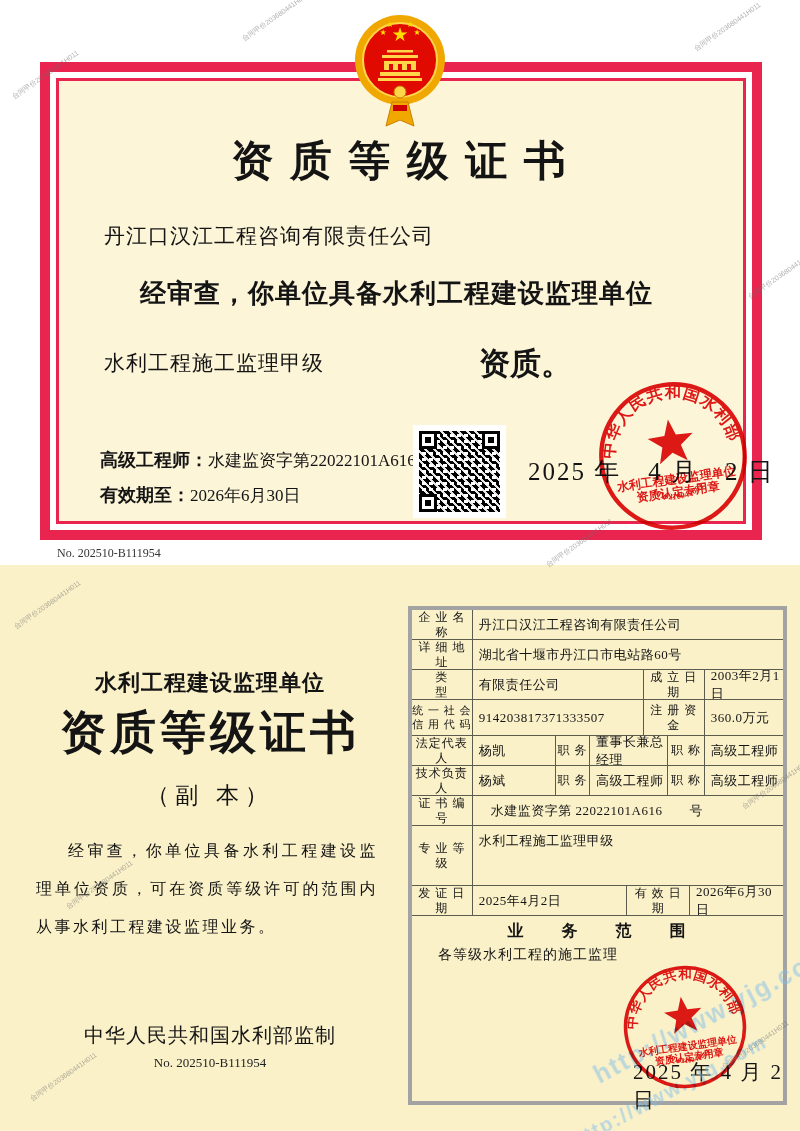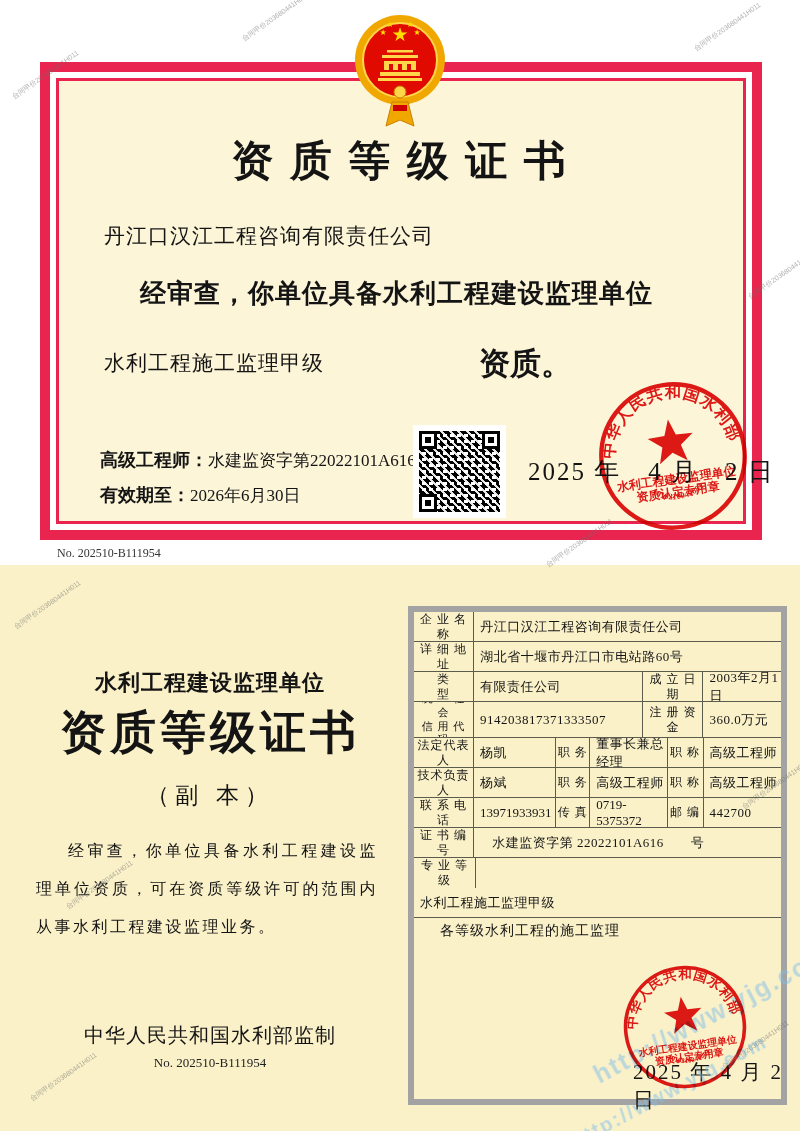--- a/index.html
+++ b/index.html
@@ -45,21 +45,21 @@
   .dup-h-small{left:30px;top:668px;width:360px;text-align:center;font-size:22px;font-weight:bold;letter-spacing:1px;}
   .dup-h-big{left:30px;top:702px;width:360px;text-align:center;font-size:46px;font-weight:bold;letter-spacing:4px;}
   .dup-h-sub{left:30px;top:780px;width:360px;text-align:center;font-size:23px;letter-spacing:6px;}
   .dup-par{left:36px;top:832px;width:342px;font-size:16px;line-height:38px;letter-spacing:2.5px;
            text-indent:2em;text-align:justify;}
   .dup-issuer{left:30px;top:1022px;width:360px;text-align:center;font-size:20px;font-weight:normal;letter-spacing:1px;}
   .dup-serial{left:30px;top:1055px;width:360px;text-align:center;font-size:13px;color:#222;}
   .dup-date{left:633px;top:1058px;font-size:21px;letter-spacing:2px;z-index:3;}
 
   
-  .tbl{left:408px;top:606px;width:379px;height:499px;box-sizing:border-box;border:6px solid #a3a3a3;
+  .tbl{left:408px;top:606px;width:379px;height:499px;box-sizing:border-box;border:4px solid #a3a3a3;
        display:flex;flex-direction:column;font-size:13px;z-index:2;}
   .trow{display:flex;box-sizing:border-box;border-bottom:1px solid #5c5c4e;}
   .trow:last-child{border-bottom:none;}
   .tc{box-sizing:border-box;border-right:1px solid #5c5c4e;display:flex;align-items:center;overflow:hidden;}
   .tc:last-child{border-right:none;}
   .lbl{justify-content:center;text-align:center;font-size:12px;letter-spacing:1px;white-space:pre-line;line-height:1.25;}
   .val{padding-left:6px;letter-spacing:.5px;}
   .w-lab{width:62px;}.w-full{width:316px;}
   .w-v1p{width:175px;}.w-lab2{width:62px;}.w-v2p{width:80px;}
   .w-v1t{width:85px;}.w-labS{width:35px;}.w-v2t{width:80px;}.w-labS2{width:37px;}.w-v3t{width:80px;}
@@ -189,36 +189,35 @@
     </div>
     <div class="trow" style="height:30px;">
       <div class="tc lbl w-lab">技术负责人</div>
       <div class="tc val w-v1t">杨斌</div>
       <div class="tc lbl w-labS">职  务</div>
       <div class="tc val w-v2t">高级工程师</div>
       <div class="tc lbl w-labS2">职  称</div>
       <div class="tc val w-v3t">高级工程师</div>
     </div>
     <div class="trow" style="height:30px;">
-      <div class="tc lbl w-lab">联 系 电 话</div>
-      <div class="tc val w-v1t" style="letter-spacing:0;">13971933931</div>
-      <div class="tc lbl w-labS">传  真</div>
-      <div class="tc val w-v2t" style="letter-spacing:0;">0719-5375372</div>
-      <div class="tc lbl w-labS2">邮  编</div>
-      <div class="tc val w-v3t">442700</div>
-    </div>
-    <div class="trow" style="height:30px;">
       <div class="tc lbl w-lab">证 书 编 号</div>
       <div class="tc val w-full" style="padding-left:18px;">水建监资字第 22022101A616　　号</div>
     </div>
-    <div class="trow" style="height:60px;flex-direction:column;">
+    <div class="trow" style="height:60px;">
       <div class="tc lbl w-lab">专 业 等 级</div>
       <div class="tc val w-full" style="align-items:flex-start;padding-top:6px;">水利工程施工监理甲级</div>
     </div>
+    <div class="trow" style="height:30px;">
+      <div class="tc lbl w-lab">发 证 日 期</div>
+      <div class="tc val" style="width:158px;">2025年4月2日</div>
+      <div class="tc lbl" style="width:64px;">有 效 日 期</div>
+      <div class="tc val" style="width:95px;">2026年6月30日</div>
+    </div>
     <div class="scope">
+      <div class="scope-h">业　　务　　范　　围</div>
       <div class="scope-v">各等级水利工程的施工监理</div>
     </div>
   </div>
 
   <div class="abs dup-date">2025 年 4 月  2日</div>
 
   <div class="abs seal seal-bottom">
     <svg viewBox="0 0 140 140" xmlns="http://www.w3.org/2000/svg">
       <defs>
         <path id="arcTopB" d="M 16,70 A 54,54 0 0 1 124,70"></path>

